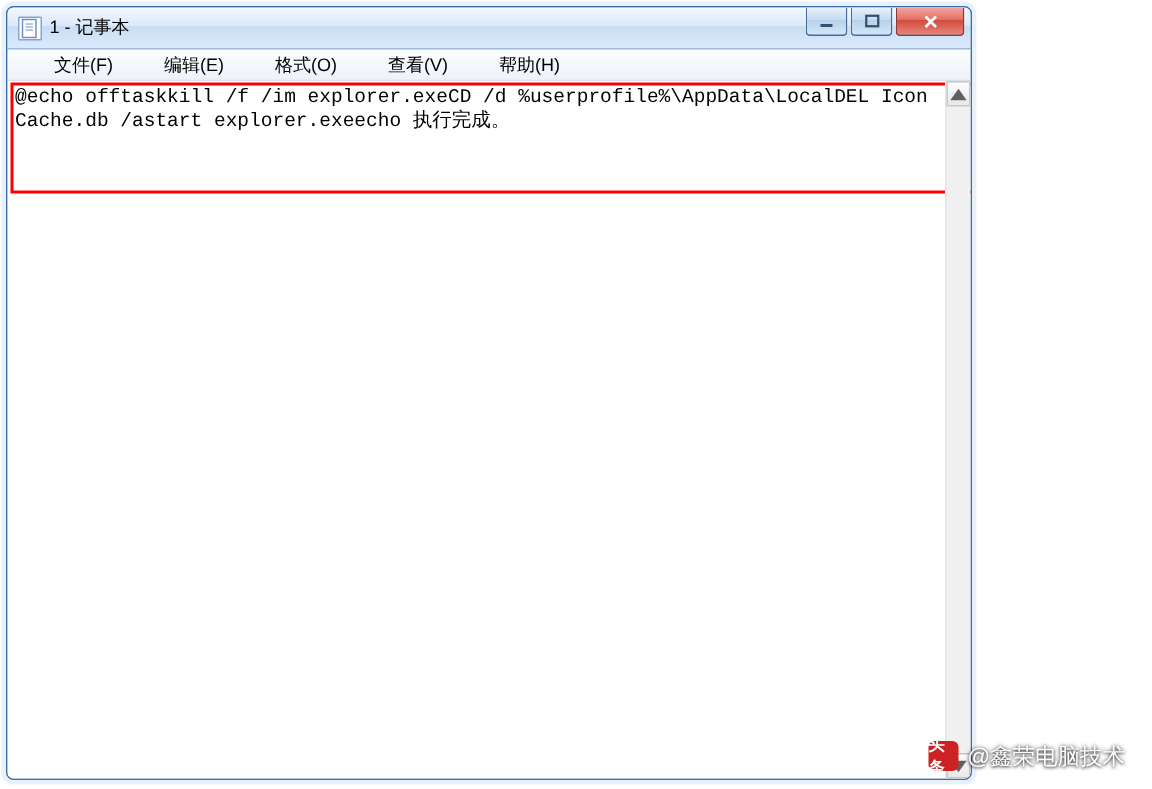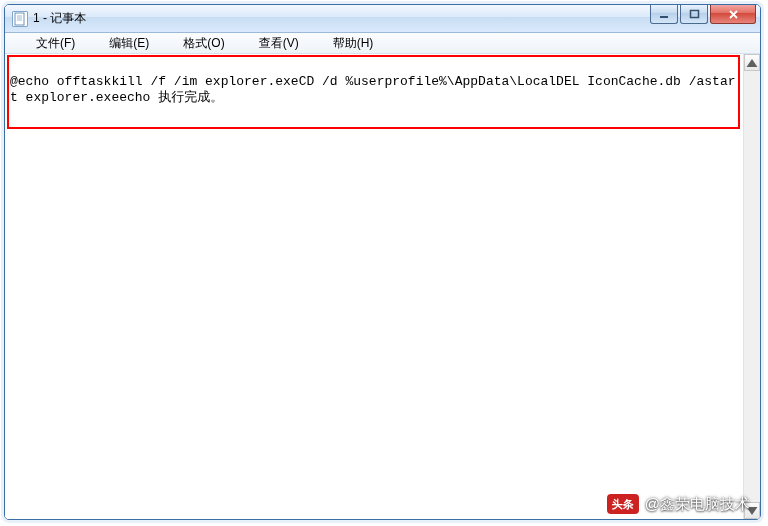--- a/index.html
+++ b/index.html
@@ -8,21 +8,21 @@
     height: 526px;
     background: #fff;
     font-family: "Microsoft YaHei", Tahoma, sans-serif;
     font-size: 12px;
     position: relative;
     overflow: hidden;
   }
   .window {
     position: absolute;
     left: 4px; top: 4px;
-    width: 757px; height: 516px;
+    width: 644px; height: 516px;
     border: 1px solid #3b6ea5;
     border-radius: 5px;
     background: #fff;
     box-shadow: 0 0 0 3px rgba(100,160,220,0.15);
     overflow: hidden;
   }
   .titlebar {
     height: 28px;
     background: linear-gradient(to bottom, #f3f8ff 0%, #dbe9f9 45%, #c8ddf2 46%, #dbeafd 100%);
     display: flex;
@@ -73,21 +73,21 @@
     margin-left:20px;
   }
   .client-area {
     position:relative;
     height:calc(100% - 49px);
     background:#fff;
   }
   .editor {
     position:absolute;
     left:0; top:0; right:18px; bottom:0;
-    padding:20px 5px;
+    padding:3px 5px;
     font-family:"Courier New", monospace;
     font-size:13px;
     line-height:16px;
     white-space:pre-wrap;
     word-break:break-all;
     color:#000;
     outline:none;
     border:none;
     resize:none;
     background:transparent;
@@ -118,21 +118,21 @@
     position:absolute;
     right:18px; bottom:12px;
     color:#fff;
     font-size:15px;
     font-weight:500;
     text-shadow:0 0 3px rgba(0,0,0,.7),0 1px 2px rgba(0,0,0,.6);
     display:flex; align-items:center; gap:6px;
     font-family:"Microsoft YaHei",sans-serif;
   }
   .wm-logo {
-    width:32px; height:20px; border-radius:4px;
+    width:20px; height:20px; border-radius:4px;
     background:#c22; color:#fff;
     display:flex; align-items:center; justify-content:center;
     font-size:11px; font-weight:bold;
     text-shadow:none;
   }
 </style>
 </head>
 <body>
 
 <div class="window">

